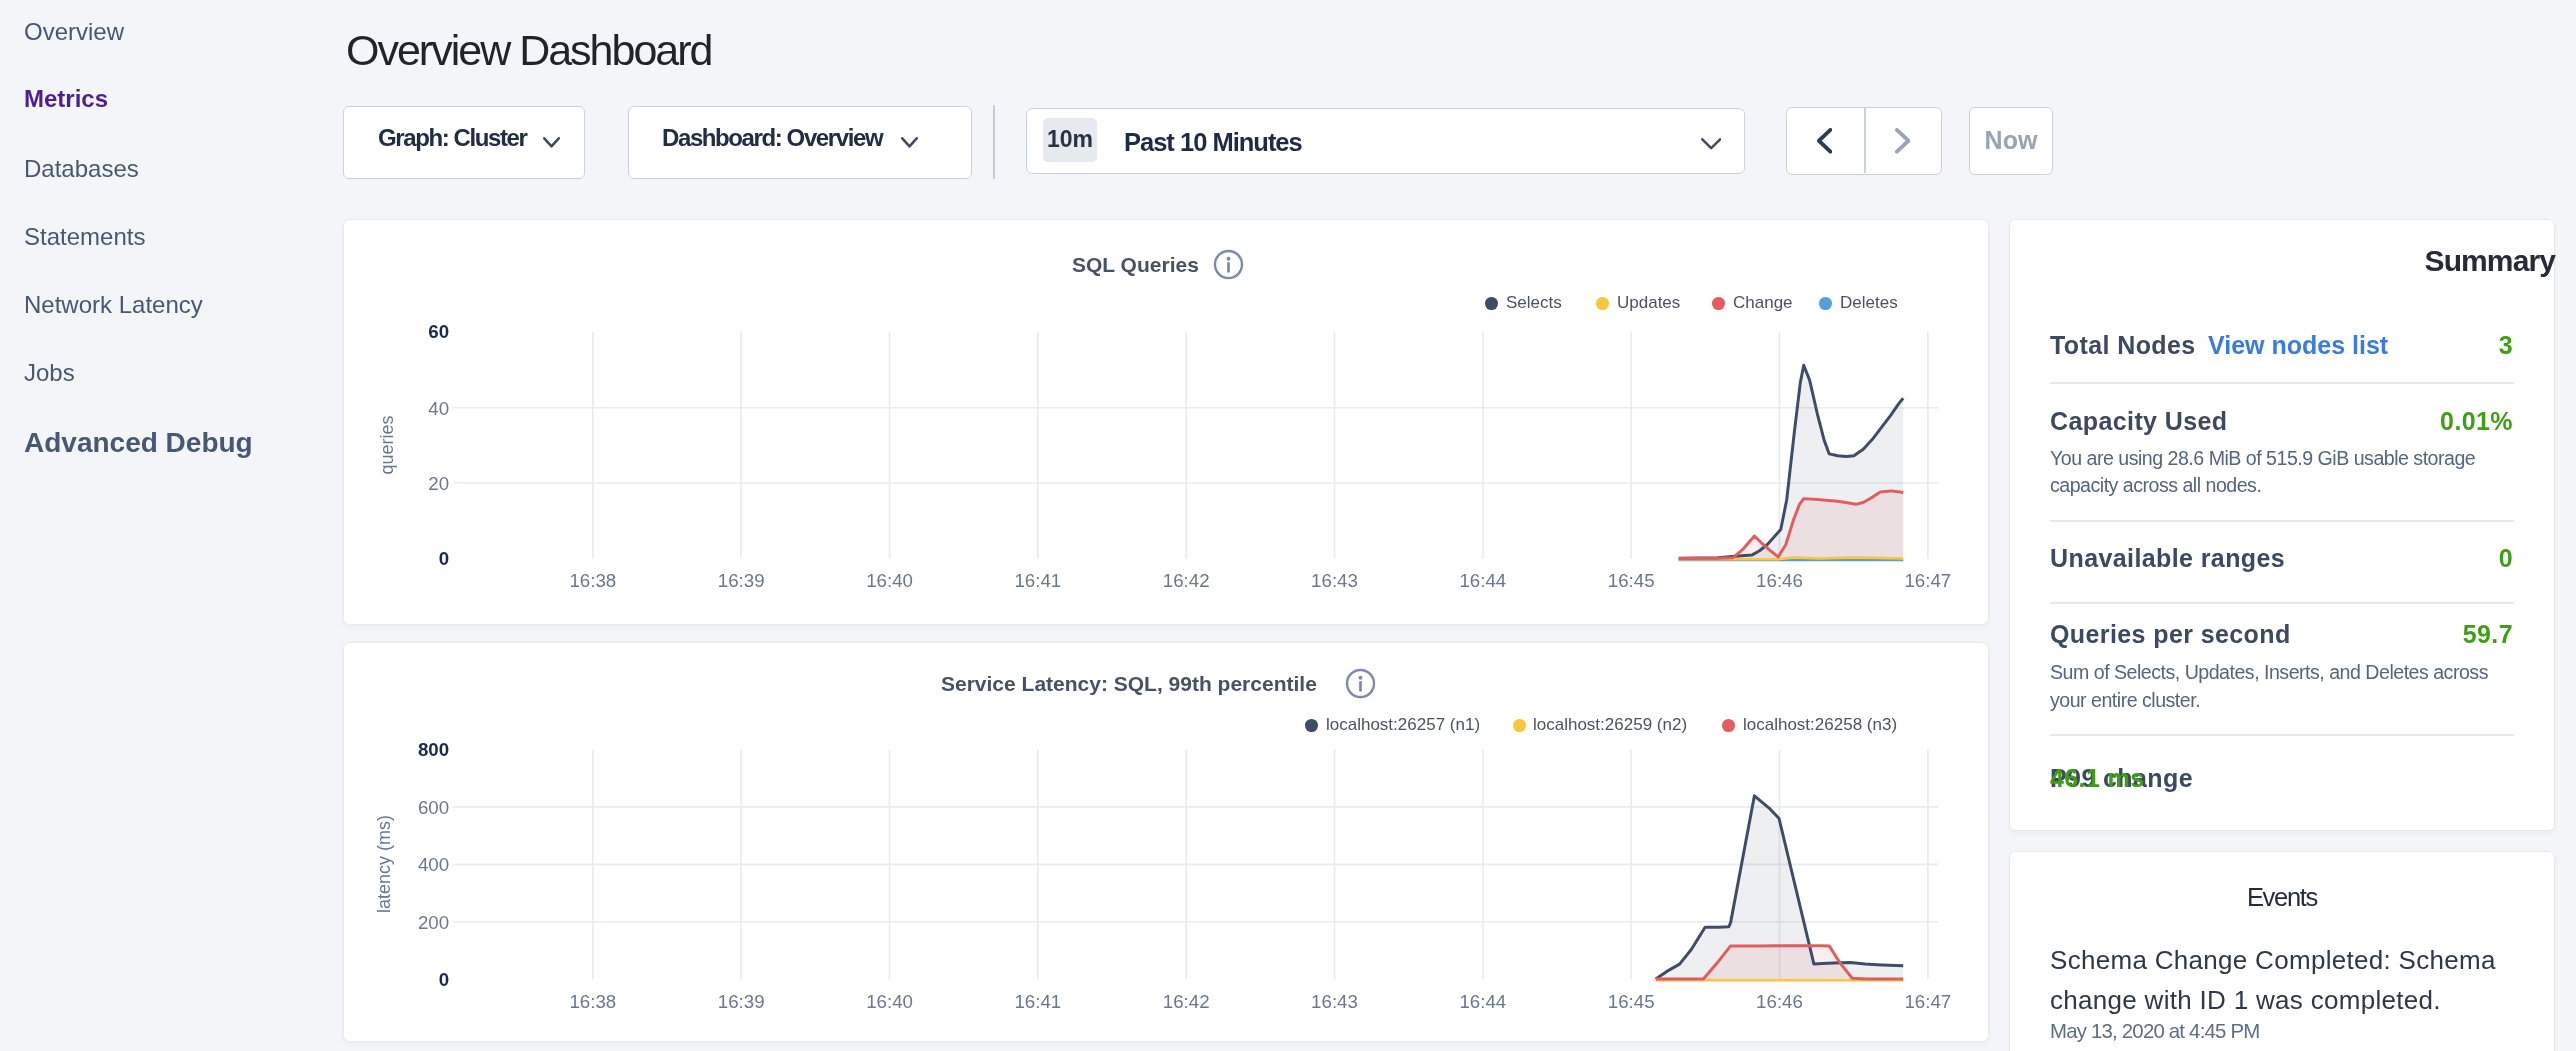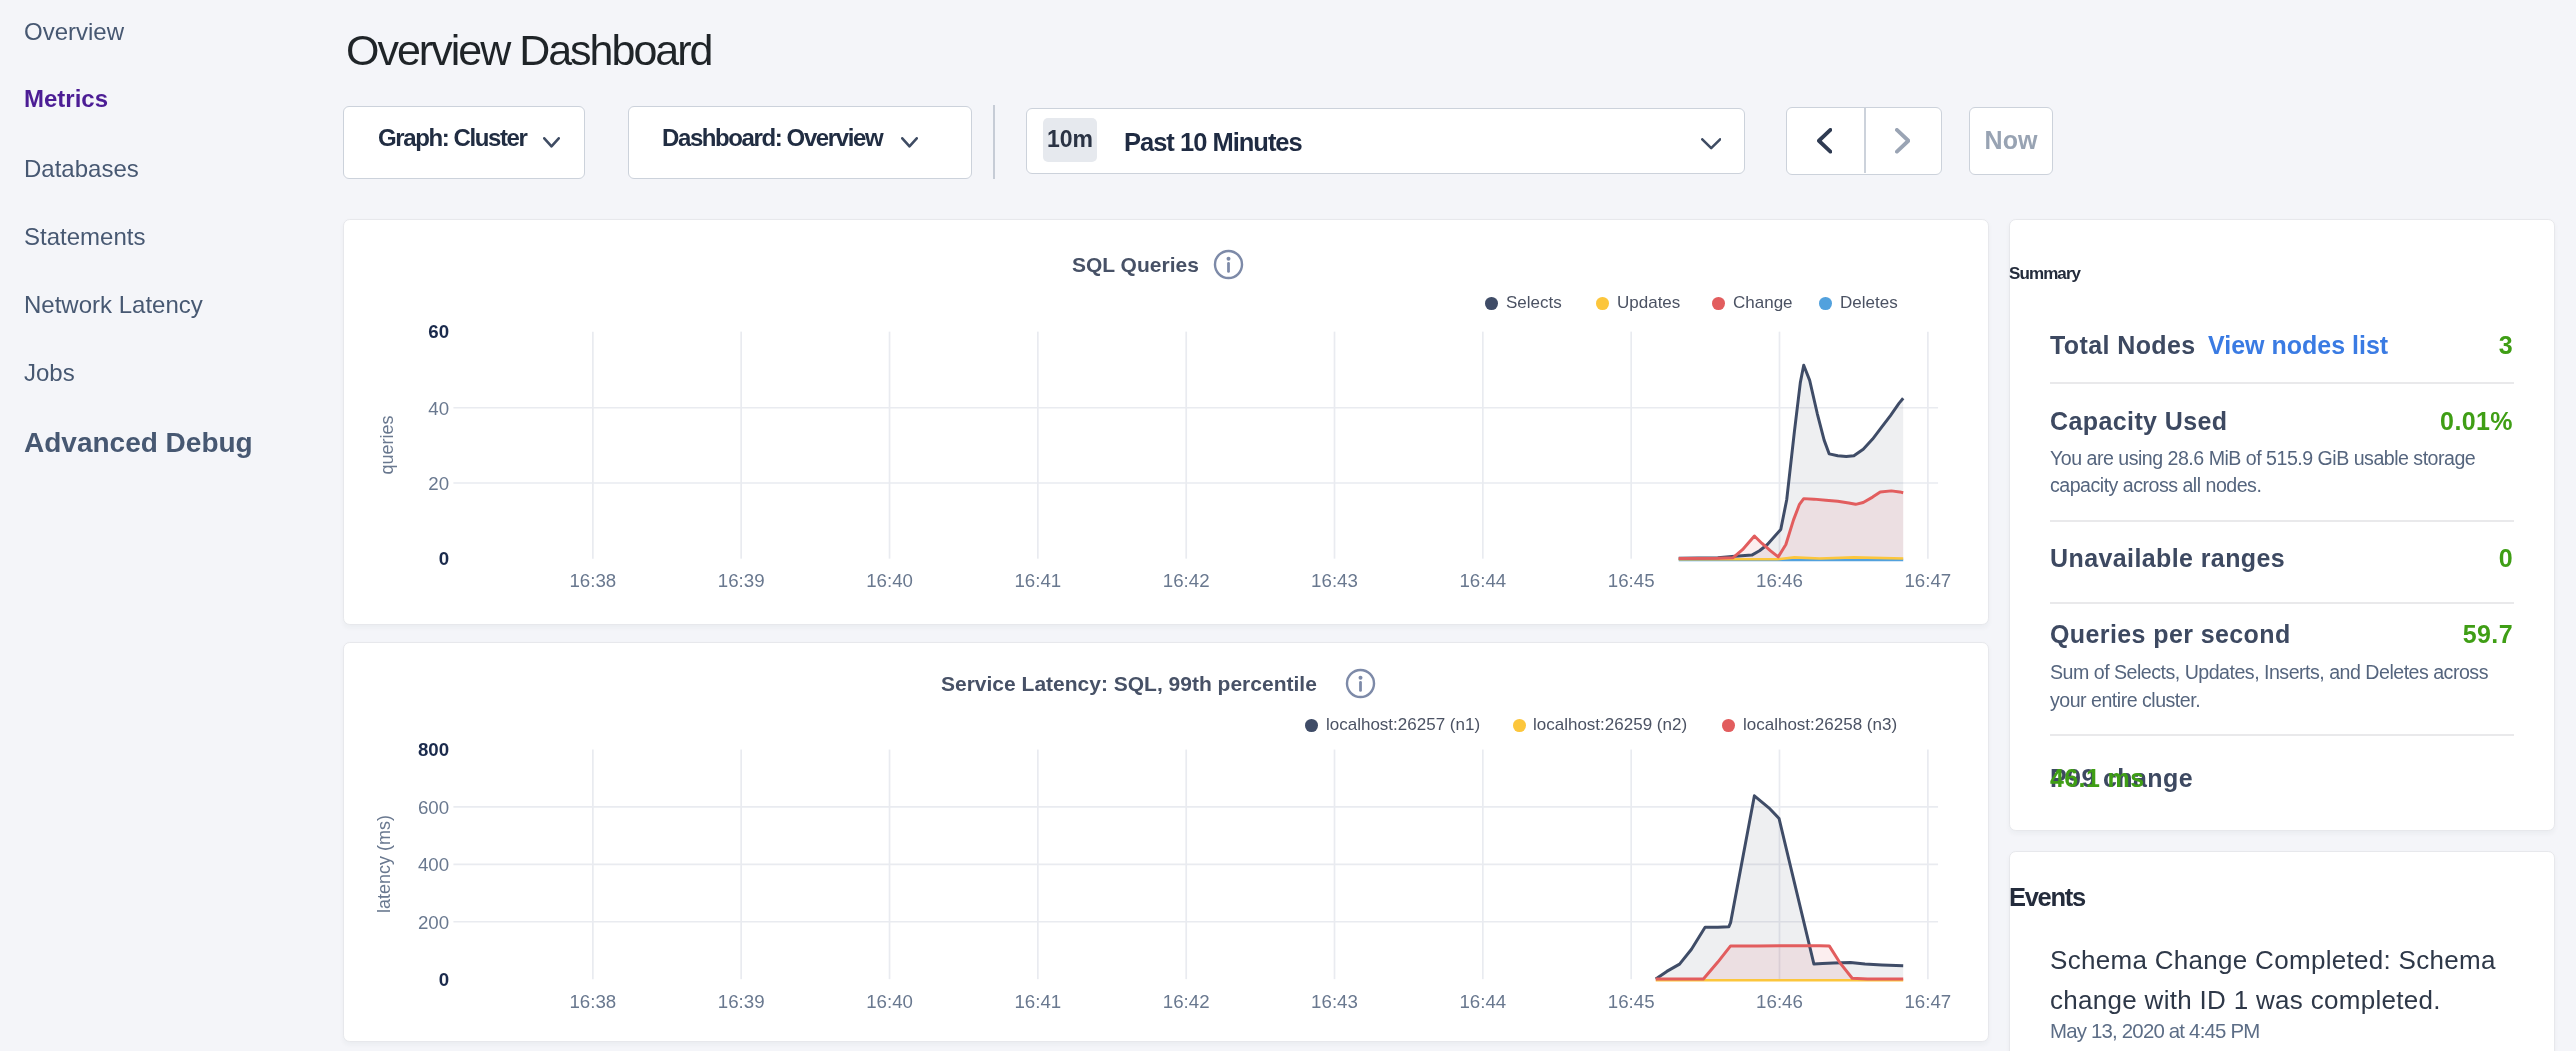--- a/index.html
+++ b/index.html
@@ -145,21 +145,21 @@
 <text x="2092.5" y="1186" text-anchor="middle" font-size="22" fill="#69788f" font-family="Liberation Sans, sans-serif">16:46</text>
 <text x="2267.0" y="1186" text-anchor="middle" font-size="22" fill="#69788f" font-family="Liberation Sans, sans-serif">16:47</text>
 <path d="M1947,1151.5 L1947,1151.4 L1960,1142.4 L1975,1133.8 L1989,1116.4 L2005,1090.5 L2020,1090.5 L2033,1089.8 L2035,1085.0 L2063,935.9 L2080,950.0 L2092,962.6 L2133,1133.8 L2143,1133.1 L2156,1132.4 L2176,1131.9 L2193,1133.8 L2213,1134.8 L2238,1135.8 L2238,1151.5 Z" fill="rgba(63,76,103,0.09)"></path>
 <path d="M1947,1151.5 L1947,1151.4 L2003,1151.4 L2020,1131.4 L2035,1112.4 L2067,1112.4 L2103,1112.1 L2140,1112.1 L2151,1112.4 L2163,1131.4 L2178,1150.4 L2196,1151.4 L2238,1151.4 L2238,1151.5 Z" fill="rgba(226,93,94,0.10)"></path>
 <polyline points="1947,1152.8 2238,1152.8" fill="none" stroke="#fcc63c" stroke-width="3" stroke-linejoin="round"></polyline>
 <polyline points="1947,1151.4 1960,1142.4 1975,1133.8 1989,1116.4 2005,1090.5 2020,1090.5 2033,1089.8 2035,1085.0 2063,935.9 2080,950.0 2092,962.6 2133,1133.8 2143,1133.1 2156,1132.4 2176,1131.9 2193,1133.8 2213,1134.8 2238,1135.8" fill="none" stroke="#3f4c67" stroke-width="3.5" stroke-linejoin="round"></polyline>
 <polyline points="1947,1151.4 2003,1151.4 2020,1131.4 2035,1112.4 2067,1112.4 2103,1112.1 2140,1112.1 2151,1112.4 2163,1131.4 2178,1150.4 2196,1151.4 2238,1151.4" fill="none" stroke="#e25d5e" stroke-width="3.5" stroke-linejoin="round"></polyline>
 </svg>
 
 <div class="card" style="left:2009px;top:219px;width:546px;height:612px"></div>
-<div style="position:absolute;left:2009px;top:265px;width:546px;text-align:left;font-size:17px;line-height:1;letter-spacing:-0.9px;font-weight:700;color:#242c3c">Summary</div>
+<div style="position:absolute;left:2009px;top:246px;width:546px;text-align:right;font-size:30px;line-height:1;letter-spacing:-0.9px;font-weight:700;color:#242c3c">Summary</div>
 <div style="position:absolute;left:2050px;top:333px;font-size:25px;line-height:1;font-weight:700;color:#3d4961;letter-spacing:0.4px">Total Nodes</div>
 <div style="position:absolute;left:2208px;top:333px;font-size:25px;line-height:1;font-weight:700;color:#3a7be3;letter-spacing:0px">View nodes list</div>
 <div style="position:absolute;left:2050px;top:333px;width:463px;text-align:right;font-size:25px;line-height:1;font-weight:700;color:#3f9e15;letter-spacing:0.4px">3</div>
 <div style="position:absolute;left:2050px;top:382px;width:464px;height:1.7px;background:#e9e9eb"></div>
 <div style="position:absolute;left:2050px;top:409px;font-size:25px;line-height:1;font-weight:700;color:#3d4961;letter-spacing:0.4px">Capacity Used</div>
 <div style="position:absolute;left:2050px;top:409px;width:463px;text-align:right;font-size:25px;line-height:1;font-weight:700;color:#3f9e15;letter-spacing:0.4px">0.01%</div>
 <div style="position:absolute;left:2050px;top:449px;font-size:19.6px;line-height:1;letter-spacing:-0.5px;color:#55657e">You are using 28.6 MiB of 515.9 GiB usable storage</div>
 <div style="position:absolute;left:2050px;top:476px;font-size:19.6px;line-height:1;letter-spacing:-0.5px;color:#55657e">capacity across all nodes.</div>
 <div style="position:absolute;left:2050px;top:520px;width:464px;height:1.7px;background:#e9e9eb"></div>
 <div style="position:absolute;left:2050px;top:546px;font-size:25px;line-height:1;font-weight:700;color:#3d4961;letter-spacing:0.4px">Unavailable ranges</div>
@@ -167,17 +167,17 @@
 <div style="position:absolute;left:2050px;top:602px;width:464px;height:1.7px;background:#e9e9eb"></div>
 <div style="position:absolute;left:2050px;top:622px;font-size:25px;line-height:1;font-weight:700;color:#3d4961;letter-spacing:0.4px">Queries per second</div>
 <div style="position:absolute;left:2050px;top:622px;width:463px;text-align:right;font-size:25px;line-height:1;font-weight:700;color:#3f9e15;letter-spacing:0.4px">59.7</div>
 <div style="position:absolute;left:2050px;top:663px;font-size:19.6px;line-height:1;letter-spacing:-0.5px;color:#55657e">Sum of Selects, Updates, Inserts, and Deletes across</div>
 <div style="position:absolute;left:2050px;top:691px;font-size:19.6px;line-height:1;letter-spacing:-0.5px;color:#55657e">your entire cluster.</div>
 <div style="position:absolute;left:2050px;top:734px;width:464px;height:1.7px;background:#e9e9eb"></div>
 <div style="position:absolute;left:2050px;top:766px;font-size:25px;line-height:1;font-weight:700;color:#3d4961;letter-spacing:0.4px">P99 change</div>
 <div style="position:absolute;left:2050px;top:766px;width:463px;text-align:left;font-size:25px;line-height:1;font-weight:700;color:#3f9e15;letter-spacing:0.4px">46.1 ms</div>
 
 <div class="card" style="left:2009px;top:851px;width:546px;height:272px"></div>
-<div style="position:absolute;left:2009px;top:885px;width:546px;text-align:left;font-size:25.5px;line-height:1;letter-spacing:-1.3px;font-weight:700;color:#242c3c">Events</div>
+<div style="position:absolute;left:2009px;top:885px;width:546px;text-align:center;font-size:25.5px;line-height:1;letter-spacing:-1.3px;font-weight:400;color:#242c3c">Events</div>
 <div style="position:absolute;left:2050px;top:947px;font-size:26px;line-height:1;letter-spacing:0.3px;color:#2e3848">Schema Change Completed: Schema</div>
 <div style="position:absolute;left:2050px;top:987px;font-size:26px;line-height:1;letter-spacing:0.3px;color:#2e3848">change with ID 1 was completed.</div>
 <div style="position:absolute;left:2050px;top:1021px;font-size:20.4px;line-height:1;letter-spacing:-0.8px;color:#5c6d86">May 13, 2020 at 4:45 PM</div>
 
 
 </body></html>

